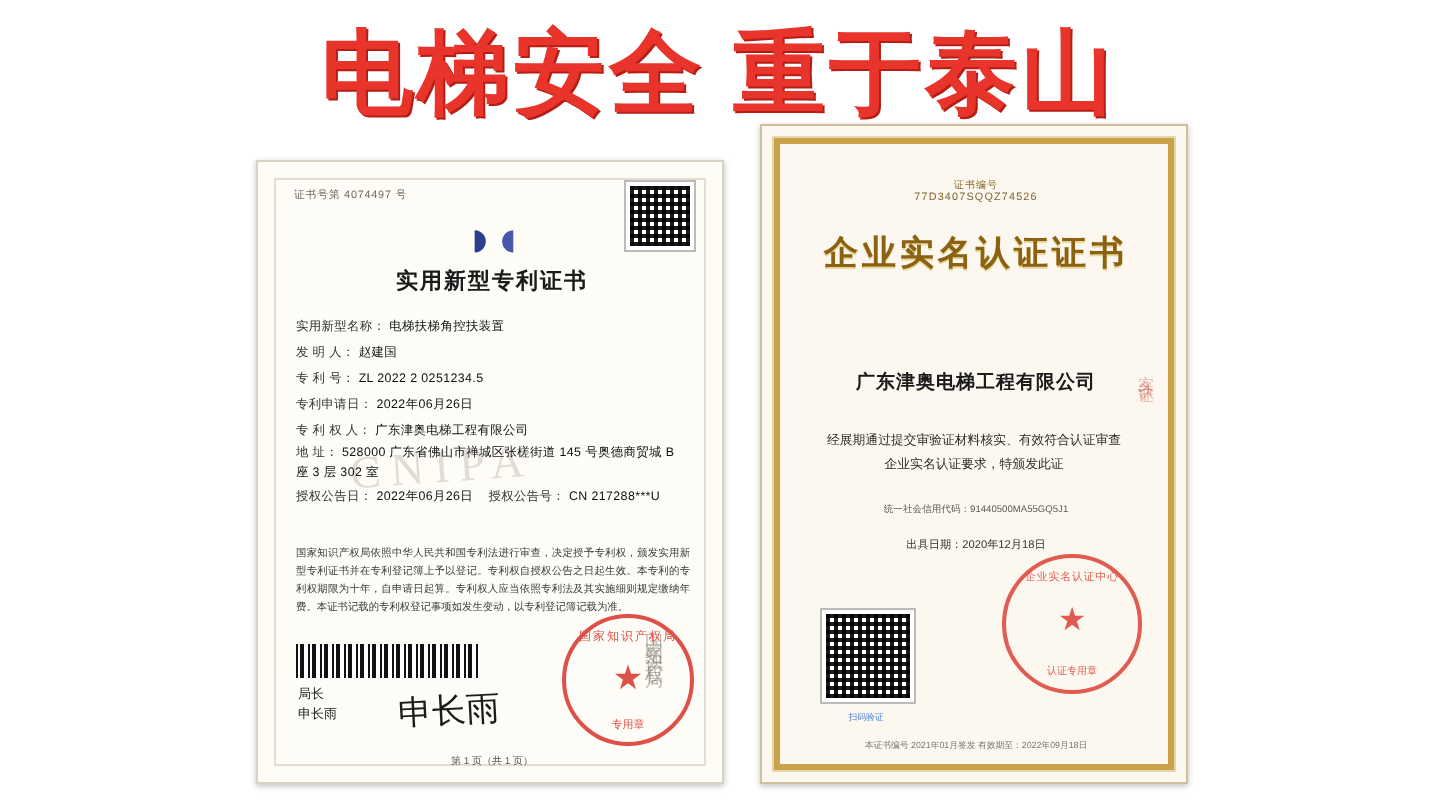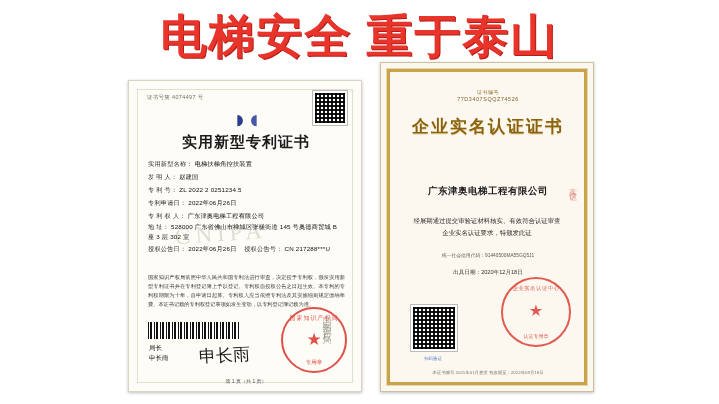--- a/index.html
+++ b/index.html
@@ -96,21 +96,21 @@
     letter-spacing: -2px;
     font-family: "Liberation Serif", serif;
   }
   .lc-logo .p2 { color: #4858a8; }
   .lc-title {
     position: absolute;
     top: 52px;
     left: 0;
     width: 234px;
     text-align: center;
-    font-size: 15px;
+    font-size: 11px;
     font-weight: bold;
     color: #1b1b1b;
     letter-spacing: 1px;
     font-family: "Liberation Serif", serif;
   }
   .lc-rows {
     position: absolute;
     left: 19px;
     top: 76px;
     right: 16px;

